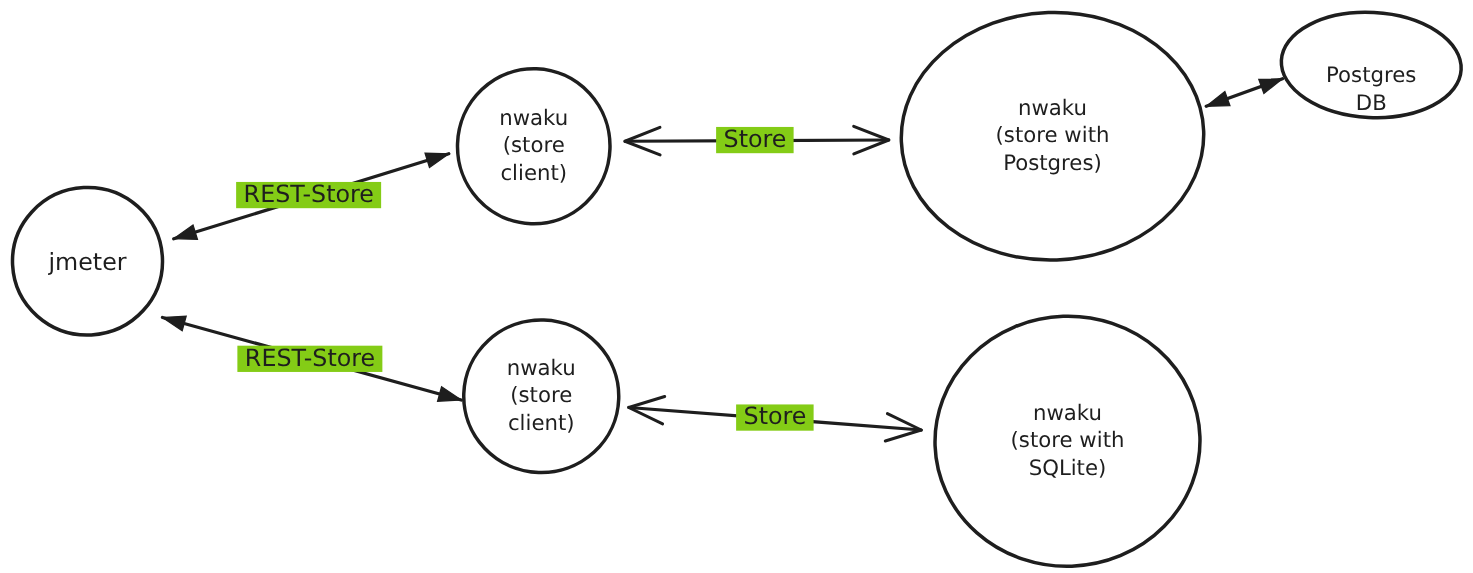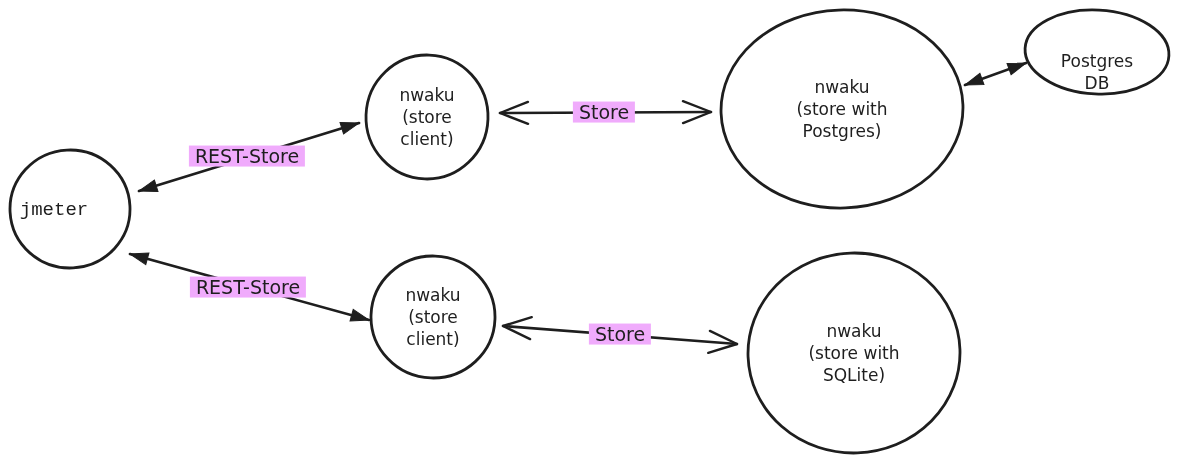--- a/index.html
+++ b/index.html
@@ -19,21 +19,21 @@
     text-align: center;
     white-space: pre-line;
     line-height: 1.3;
     font-size: 17px;
     pointer-events: none;
   }
   .node-label.big { font-size: 19px; }
   .edge-label {
     position: absolute;
     transform: translate(-50%, -50%);
-    background: #f0abfc;
+    background: #84cc16;
     padding: 0 6px;
     font-size: 19px;
     line-height: 1.1;
     white-space: nowrap;
     pointer-events: none;
   }
 </style>
 </head>
 <body>
 
@@ -60,21 +60,21 @@
 
     <g stroke="#1e1e1e" stroke-width="2.6" stroke-linecap="round" fill="none">
       <line x1="139" y1="191" x2="359" y2="123" marker-start="url(#mf)" marker-end="url(#mf)"></line>
       <line x1="130" y1="254" x2="369" y2="320" marker-start="url(#mf)" marker-end="url(#mf)"></line>
       <line x1="500" y1="113" x2="711" y2="112" marker-start="url(#mo)" marker-end="url(#mo)"></line>
       <line x1="503" y1="326" x2="737" y2="344" marker-start="url(#mo)" marker-end="url(#mo)"></line>
       <line x1="965" y1="85" x2="1026" y2="63" marker-start="url(#mf)" marker-end="url(#mf)"></line>
     </g>
   </svg>
 
-  <div class="node-label big" style="left:54px; top:210px;font-family:Liberation Mono, monospace;">jmeter</div>
+  <div class="node-label big" style="left:70px; top:210px;">jmeter</div>
   <div class="node-label" style="left:427px; top:117px;">nwaku
 (store
 client)</div>
   <div class="node-label" style="left:842px; top:109px;">nwaku
 (store with
 Postgres)</div>
   <div class="node-label" style="left:1097px; top:52px;margin-top:20px;">Postgres
 DB</div>
   <div class="node-label" style="left:433px; top:317px;">nwaku
 (store

